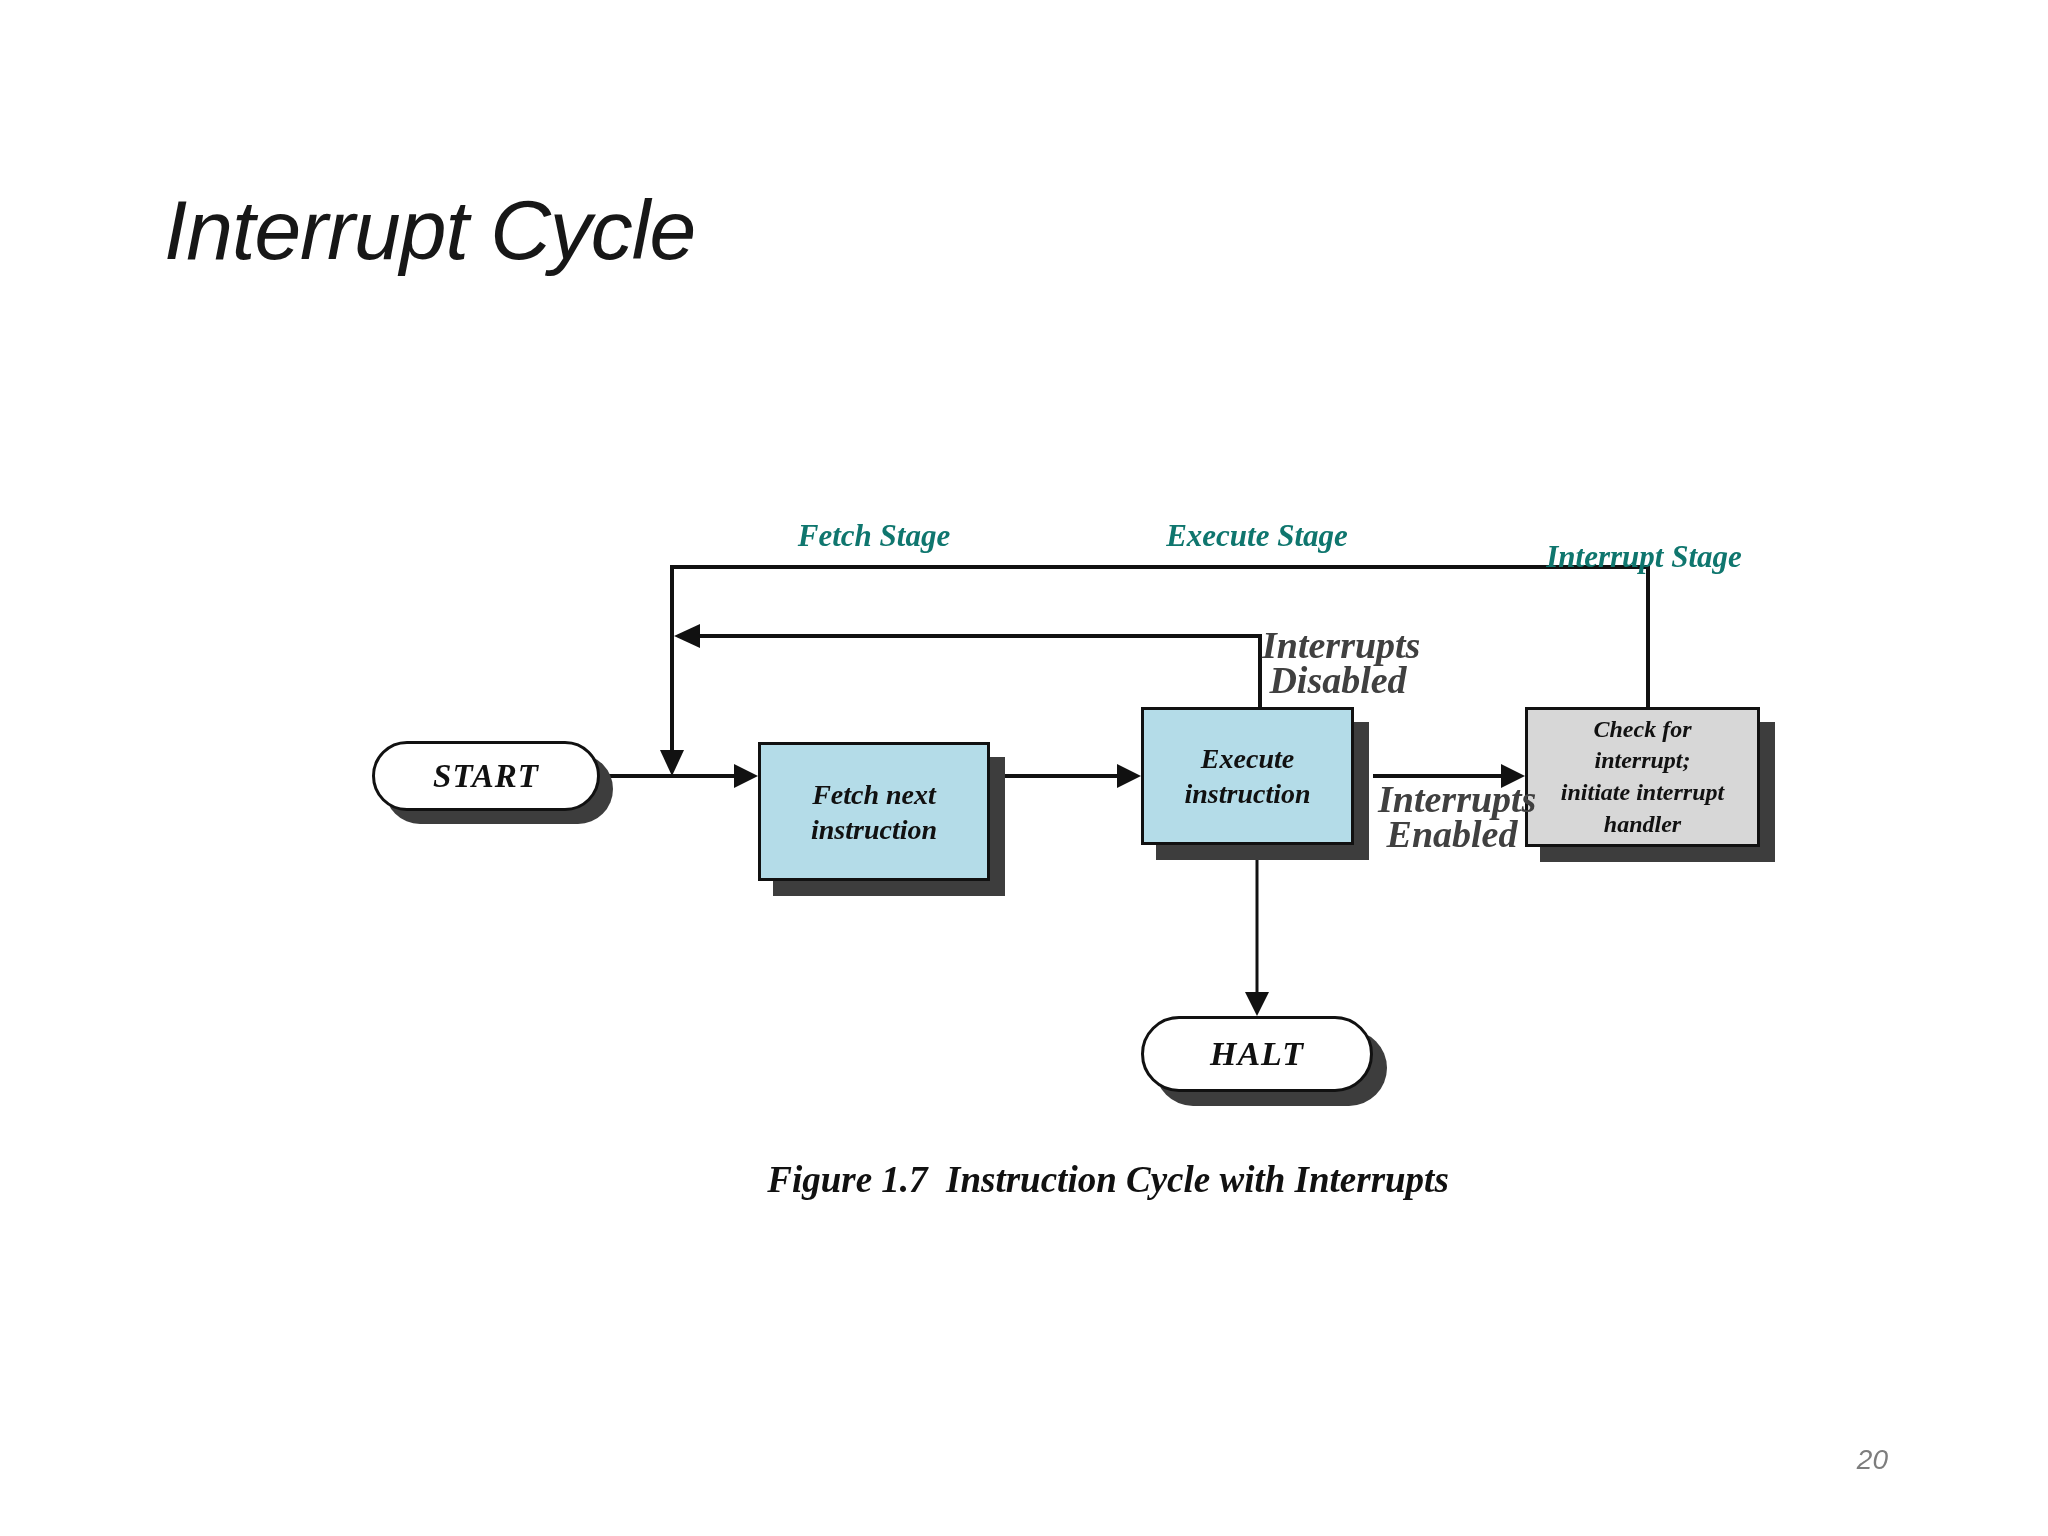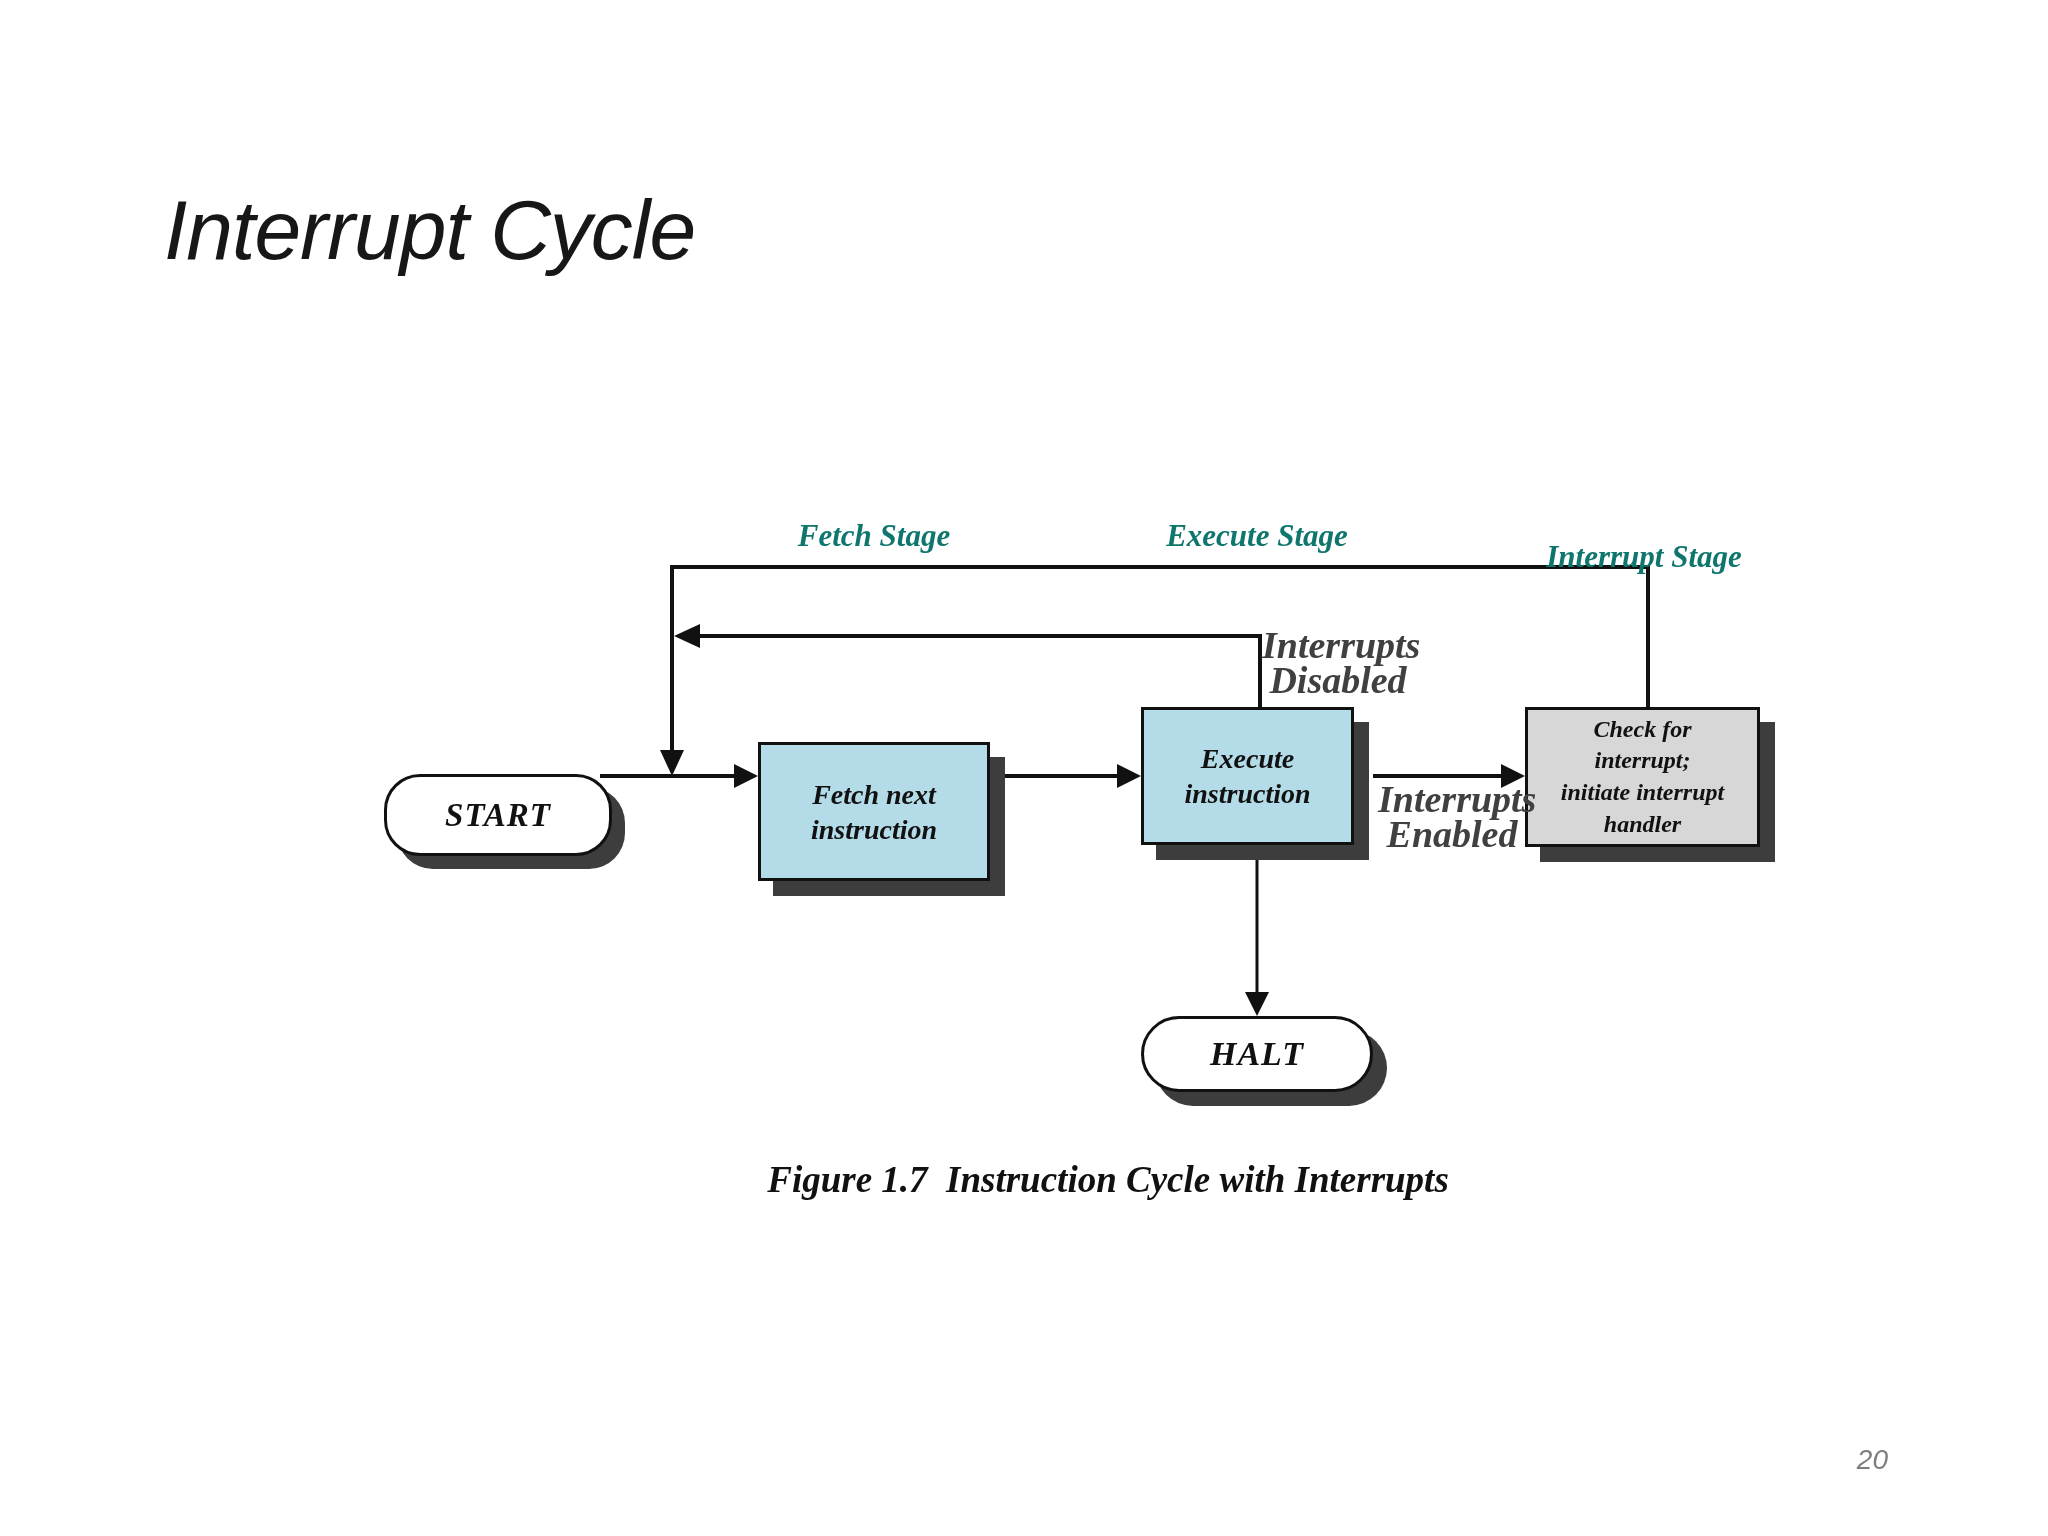--- a/index.html
+++ b/index.html
@@ -54,25 +54,25 @@
     align-items: center;
     justify-content: center;
     text-align: center;
     font-weight: bold;
     color: #111;
     border: 3px solid #111;
     box-sizing: border-box;
     white-space: pre-line;
   }
   .node-start {
-    left: 384px; top: 741px; width: 228px; height: 82px;
+    left: 372px; top: 741px; width: 228px; height: 70px;
     background: #ffffff;
     border-radius: 36px;
     box-shadow: 13px 13px 0 #3d3d3d;
-    font-size: 33px; letter-spacing: 1px; margin-top: 33px;
+    font-size: 33px; letter-spacing: 1px;
   }
   .node-halt {
     left: 1141px; top: 1016px; width: 232px; height: 76px;
     background: #ffffff;
     border-radius: 38px;
     box-shadow: 14px 14px 0 #3d3d3d;
     font-size: 34px; letter-spacing: 1px;
   }
   .node-fetch {
     left: 758px; top: 707px; width: 232px; height: 139px;

